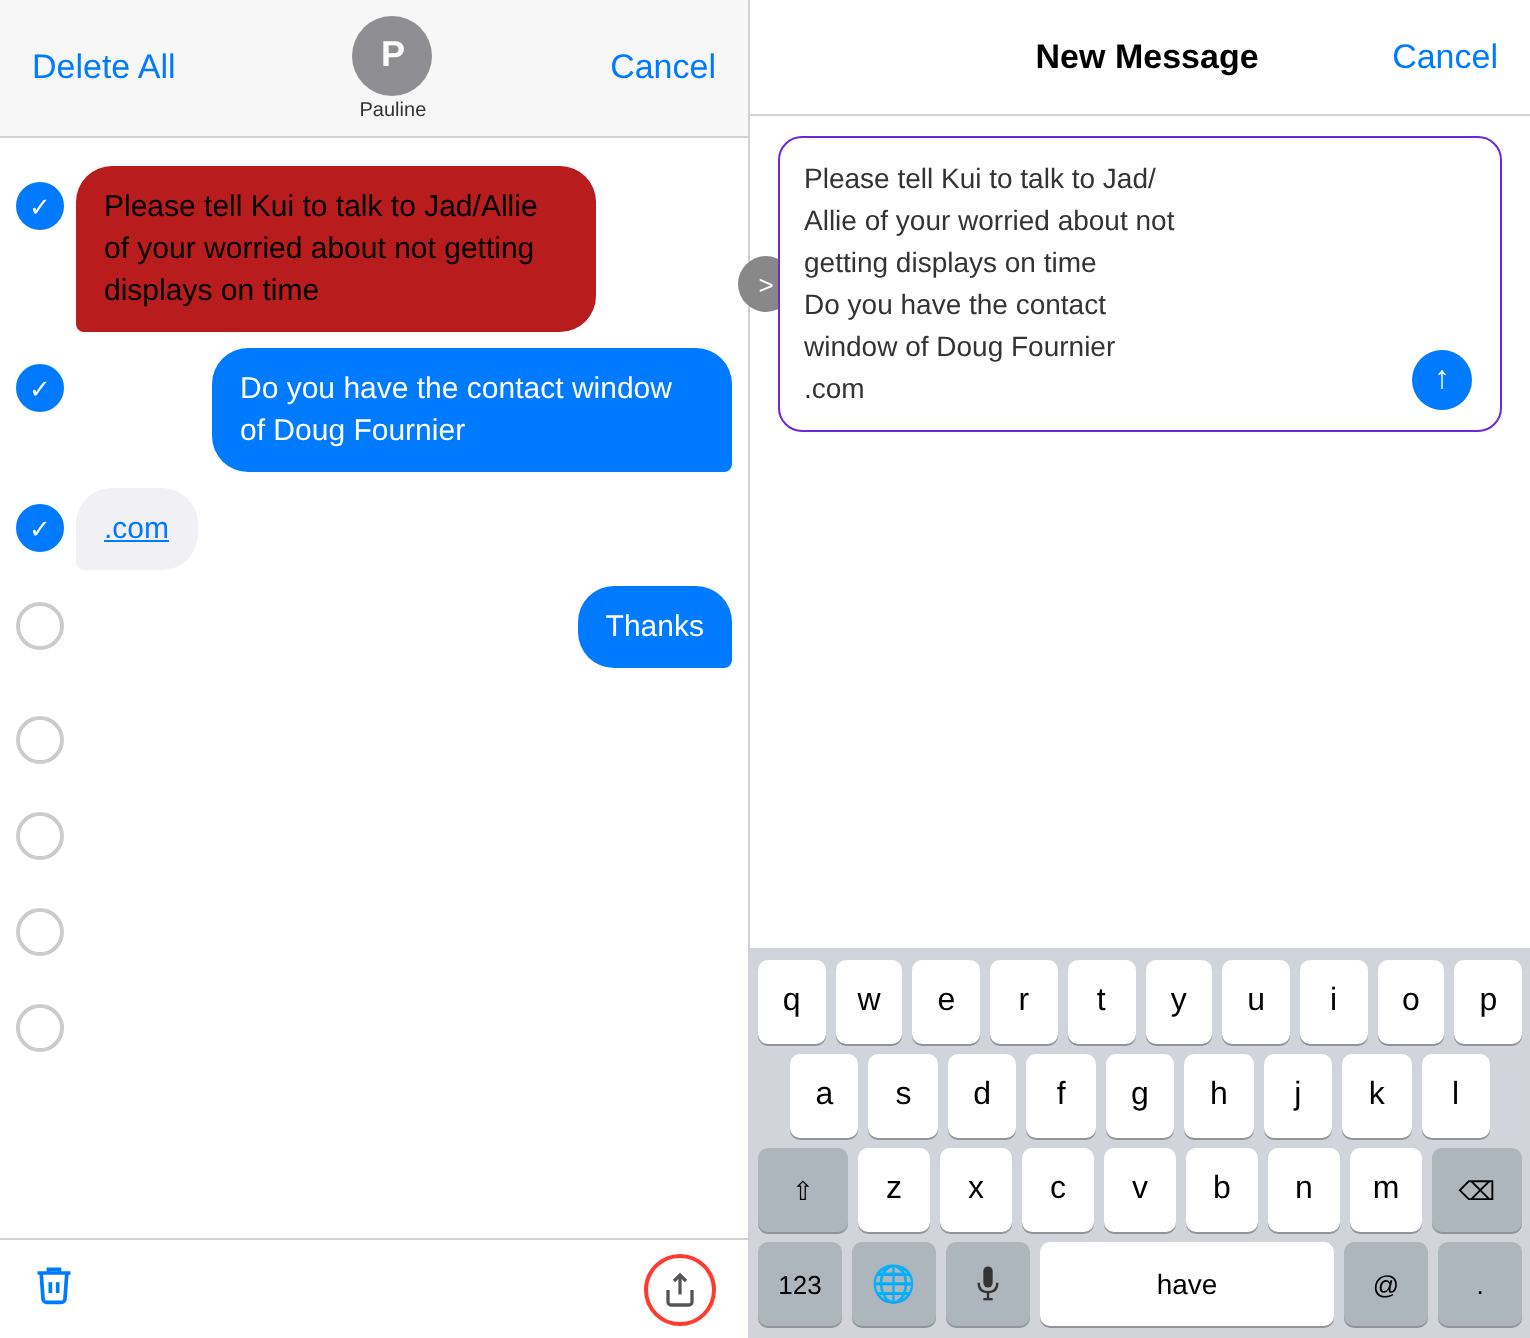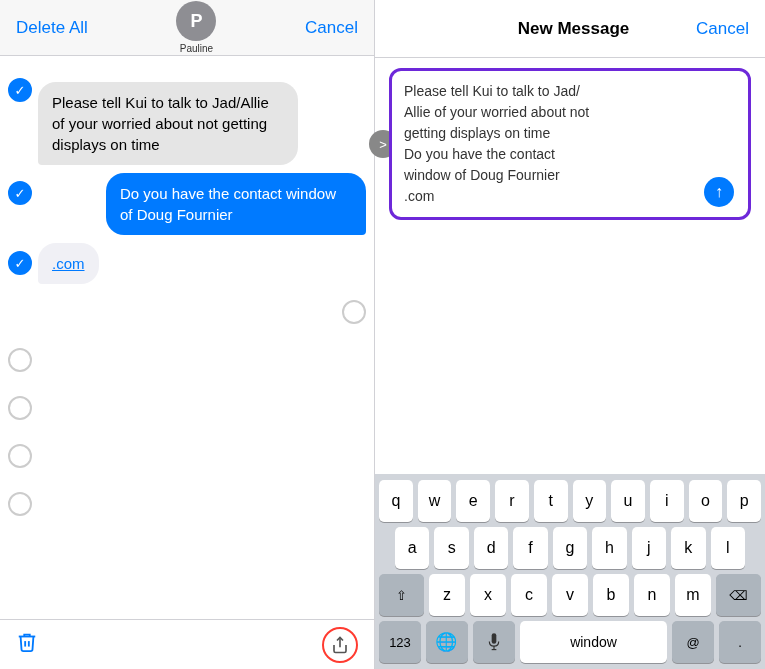--- a/index.html
+++ b/index.html
@@ -23,21 +23,21 @@
       background: #fff;
     }
 
     .left-header {
       display: flex;
       align-items: center;
       justify-content: space-between;
       padding: 10px 16px;
       border-bottom: 1px solid #d1d1d6;
       background: #f7f7f7;
-      height: 56px;
+      height: 69px;
     }
 
     .left-header-btn {
       color: #007aff;
       font-size: 17px;
       background: none;
       border: none;
       cursor: pointer;
     }
 
@@ -106,24 +106,23 @@
 
     .bubble {
       max-width: 260px;
       padding: 10px 14px;
       border-radius: 18px;
       font-size: 15px;
       line-height: 1.4;
     }
 
     .bubble-received {
-      background: #e5e5e5;
+      background: #b91c1c;
       color: #000;
       border-bottom-left-radius: 4px;
-      margin-top: 12px;
     }
 
     .bubble-sent {
       background: #007aff;
       color: #fff;
       border-bottom-right-radius: 4px;
       margin-left: auto;
     }
 
     .bubble-link {
@@ -244,21 +243,21 @@
     .compose-area {
       flex: 1;
       position: relative;
       padding: 10px 14px;
       display: flex;
       flex-direction: column;
     }
 
     .compose-bubble {
       background: #fff;
-      border: 3px solid #6d28d9;
+      border: 1px solid #6d28d9;
       border-radius: 12px;
       padding: 10px 12px;
       font-size: 14px;
       line-height: 1.5;
       color: #333;
       min-height: 110px;
       position: relative;
     }
 
     .compose-bubble-text {
@@ -428,20 +427,23 @@
 
     <div class="message-row">
       <div class="check-circle checked"></div>
       <div class="bubble bubble-link">
         <span>.com</span>
       </div>
     </div>
 
     <div class="message-row row-right">
       <div class="check-circle"></div>
+      <div class="bubble bubble-sent">
+        <span>Thanks</span>
+      </div>
     </div>
 
     <div class="message-row" style="margin-top:8px;">
       <div class="check-circle"></div>
     </div>
     <div class="message-row" style="margin-top:8px;">
       <div class="check-circle"></div>
     </div>
     <div class="message-row" style="margin-top:8px;">
       <div class="check-circle"></div>
@@ -537,18 +539,18 @@
       <div class="key key-special key-numbers" style="font-size:13px;">123</div>
       <div class="key key-special key-globe">🌐</div>
       <div class="key key-special key-mic">
         <svg width="14" height="18" viewBox="0 0 24 30" fill="#333">
           <rect x="8" y="0" width="8" height="18" rx="4"></rect>
           <path d="M4 14 Q4 22 12 22 Q20 22 20 14" fill="none" stroke="#333" stroke-width="2"></path>
           <line x1="12" y1="22" x2="12" y2="28" stroke="#333" stroke-width="2"></line>
           <line x1="8" y1="28" x2="16" y2="28" stroke="#333" stroke-width="2"></line>
         </svg>
       </div>
-      <div class="key key-space" style="font-size:14px;">window</div>
+      <div class="key key-space" style="font-size:14px;">have</div>
       <div class="key key-special key-at">@</div>
       <div class="key key-special key-period">.</div>
     </div>
   </div>
 </div>
 
 </body></html>

